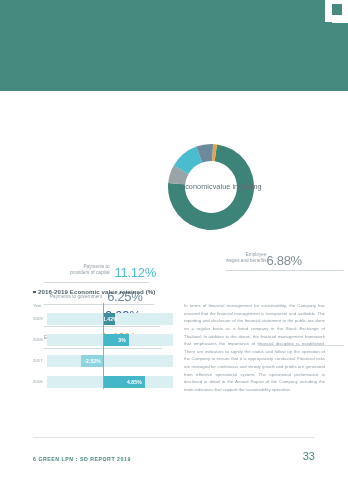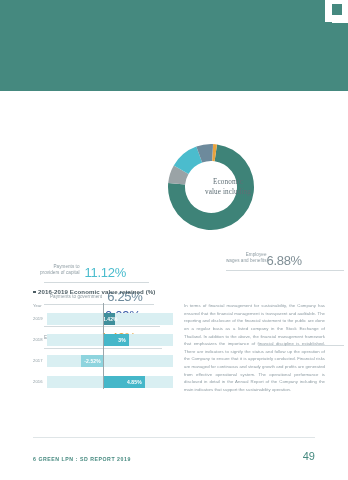--- a/index.html
+++ b/index.html
@@ -47,32 +47,31 @@
     width: 348px; height: 135px;
   }
   #donut-wrap {
     position: absolute;
     left: 166px; top: 22px;
     width: 90px; height: 90px;
   }
   #donut-svg { display: block; }
   #donut-center-text {
     position: absolute;
-    left: 17px; top: 0;
+    left: 10px; top: 0;
     width: 90px; height: 90px;
     display: flex;
-    flex-direction: column;
+    flex-direction: row;
     align-items: center;
     justify-content: center;
     font-size: 7.2px;
     line-height: 1.45;
     color: #5f6f76;
     text-align: center;
     letter-spacing: 0.1px;
-    font-family: Liberation Serif, serif;
   }
 
   
   .leader {
     position: absolute;
     background: #d3dadd;
     height: 1px;
   }
 
   .legend-row {
@@ -90,21 +89,21 @@
     letter-spacing: 0.05px;
     padding-bottom: 2.5px;
   }
   .legend-value {
     font-size: 13px;
     letter-spacing: -0.3px;
     margin-left: 5px;
     line-height: 1;
   }
 
-  #row-capital   { left: 40px;  top: 144px; }
+  #row-capital   { left: 70px;  top: 144px; }
   #row-gov       { left: 50px;  top: 170px; }
   #row-community { left: 50px;  top: 189px; }
   #row-retained  { left: 44px;  top: 211px; }
 
   #line-capital   { left: 44px;  top: 162px; width: 105px; }
   #line-gov       { left: 44px;  top: 184px; width: 110px; }
   #line-community { left: 44px;  top: 206px; width: 116px; }
   #line-retained  { left: 44px;  top: 228px; width: 118px; }
 
   
@@ -358,13 +357,13 @@
         </div>
       </div>
     </div>
   <div id="zero-axis"></div>
 </div>
 
 <div id="body-paragraph">In terms of financial management for sustainability, the Company has ensured that the financial management is transparent and auditable. The reporting and disclosure of the financial statement to the public are done on a regular basis as a listed company in the Stock Exchange of Thailand. In addition to the above, the financial management framework that emphasizes the importance of financial discipline is established. There are indicators to signify the status and follow up the operation of the Company to ensure that it is appropriately conducted. Financial risks are managed for continuous and steady growth and profits are generated from effective operational system. The operational performance is disclosed in detail in the Annual Report of the Company including the main indicators that support the sustainability operation.</div>
 
 <div id="footer-rule"></div>
 <div id="footer-text">6 GREEN LPN : SD REPORT 2019</div>
-<div id="page-number">49</div>
+<div id="page-number">33</div>
 
 </body></html>

